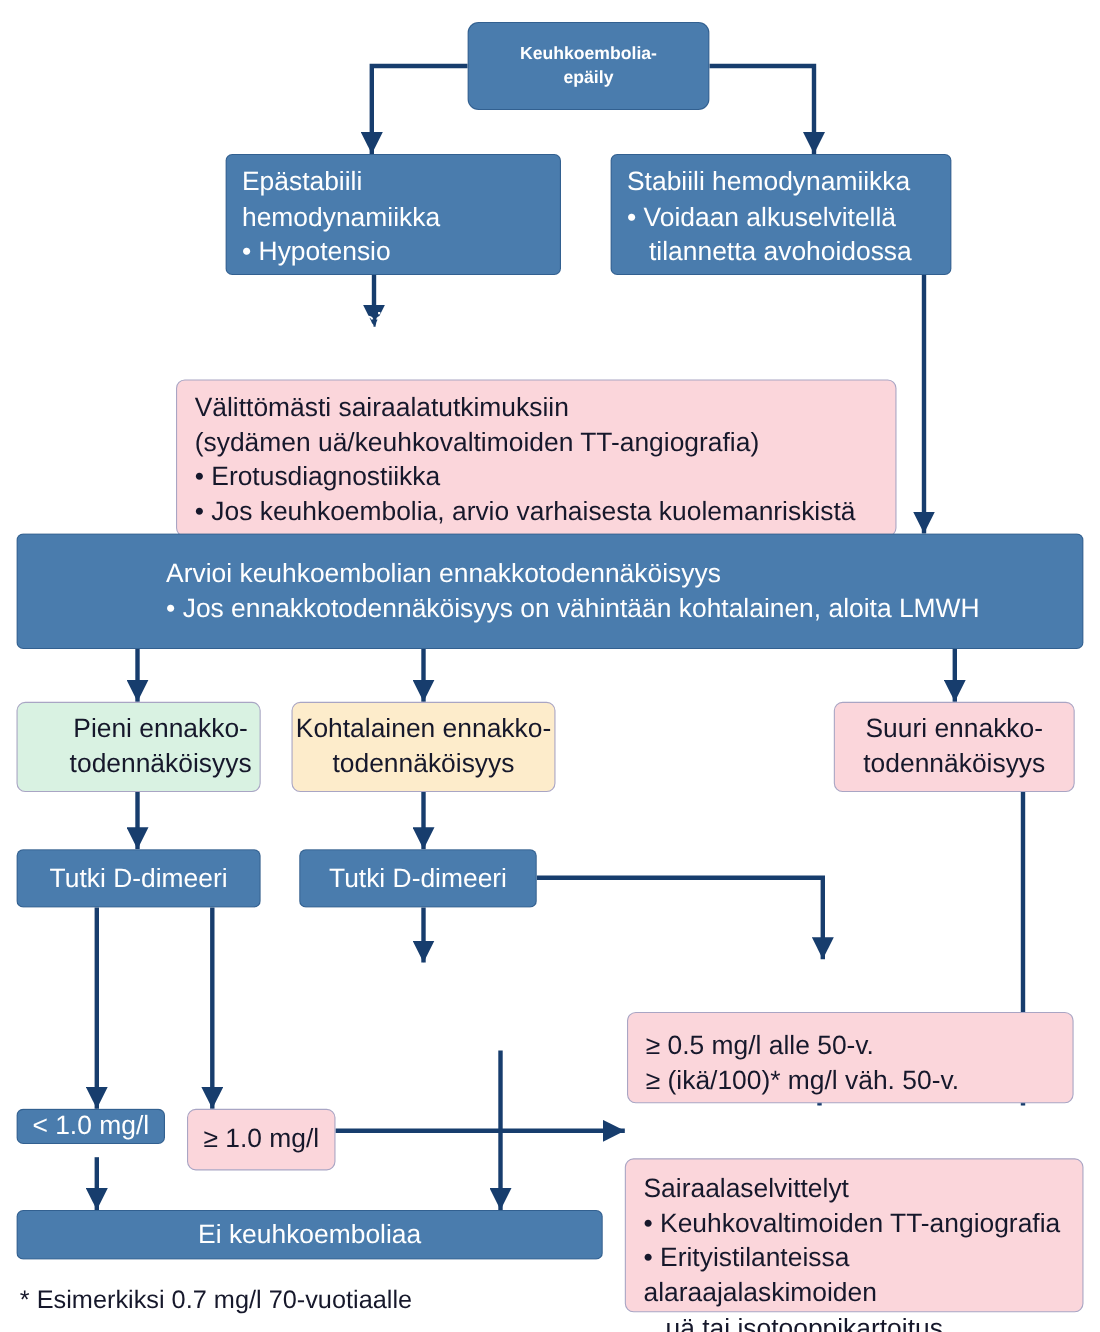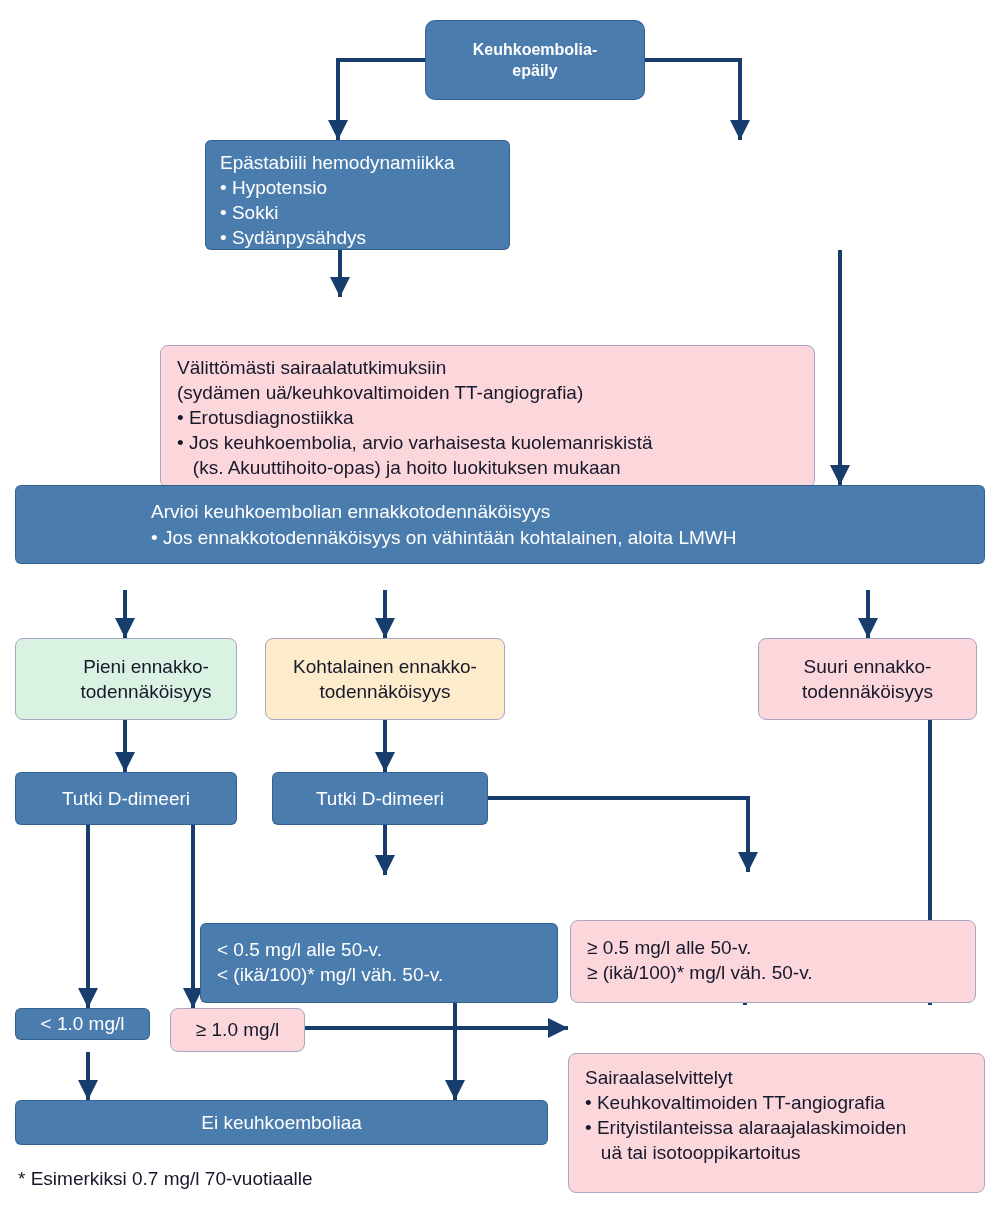--- a/index.html
+++ b/index.html
@@ -12,34 +12,34 @@
     --soft-border:#a9a5c4;
   }
   html,body{margin:0;padding:0;background:#ffffff;}
   body{font-family:"Liberation Sans","DejaVu Sans",sans-serif;color:var(--ink);}
   .stage{position:relative;width:1000px;height:1211px;background:#ffffff;overflow:hidden;}
   .edges{position:absolute;left:0;top:0;width:1000px;height:1211px;pointer-events:none;}
   .edge{stroke:var(--navy);stroke-width:4;fill:none;}
   .arrow-head{fill:var(--navy);}
   .box{
     position:absolute;box-sizing:border-box;
-    font-size:19px;line-height:1.32;white-space:pre-wrap;
+    font-size:24px;line-height:1.32;white-space:pre-wrap;
     border-radius:6px;
   }
   .blue{background:var(--blue);color:#ffffff;border:1px solid rgba(23,61,109,.45);}
   .soft{border:1px solid var(--soft-border);color:var(--ink);border-radius:8px;}
   .pink{background:var(--pink);}
   .green{background:var(--green);padding-left:40px;}
   .cream{background:var(--cream);}
   .center{display:flex;align-items:center;justify-content:center;text-align:center;}
   .center-v{display:flex;align-items:center;}
   .pad{padding:9px 14px;}
   .pad-lg{padding:9px 16px;margin-top:48px;}
   .title{font-weight:bold;font-size:16px;border-radius:10px;}
-  .footnote{position:absolute;font-size:19px;color:var(--ink);white-space:pre;}
+  .footnote{position:absolute;font-size:23px;color:var(--ink);white-space:pre;}
 </style>
 </head>
 <body>
 
 <div class="stage">
 
   <svg class="edges" viewBox="0 0 1000 1211" xmlns="http://www.w3.org/2000/svg">
     <defs>
       <marker id="ah" viewBox="0 0 10 10" refX="10" refY="5" markerWidth="5" markerHeight="5" orient="auto">
         <path class="arrow-head" d="M0 0 L10 5 L0 10 z"></path>
@@ -66,52 +66,53 @@
   </svg>
 
   <div class="box blue title center" style="left:425px;top:20px;width:220px;height:80px">Keuhkoembolia-
 epäily</div>
 
   <div class="box blue pad" style="left:205px;top:140px;width:305px;height:110px">Epästabiili hemodynamiikka
 • Hypotensio
 • Sokki
 • Sydänpysähdys</div>
 
+  <div class="box blue pad" style="left:555px;top:140px;width:310px;height:110px">Stabiili hemodynamiikka
+• Voidaan alkuselvitellä
+   tilannetta avohoidossa</div>
 
   <div class="box soft pink pad-lg" style="left:160px;top:297px;width:655px;height:143px">Välittömästi sairaalatutkimuksiin
 (sydämen uä/keuhkovaltimoiden TT-angiografia)
 • Erotusdiagnostiikka
 • Jos keuhkoembolia, arvio varhaisesta kuolemanriskistä
    (ks. Akuuttihoito-opas) ja hoito luokituksen mukaan</div>
 
-  <div class="box blue center-v" style="left:15px;top:485px;width:970px;height:79px;padding-left:135px;padding-right:36px">Arvioi keuhkoembolian ennakkotodennäköisyys
+  <div class="box blue center-v" style="left:15px;top:485px;width:970px;height:105px;padding-left:135px;padding-right:36px">Arvioi keuhkoembolian ennakkotodennäköisyys
 • Jos ennakkotodennäköisyys on vähintään kohtalainen, aloita LMWH</div>
 
   <div class="box soft green center" style="left:15px;top:638px;width:222px;height:82px">Pieni ennakko-
 todennäköisyys</div>
 
   <div class="box soft cream center" style="left:265px;top:638px;width:240px;height:82px">Kohtalainen ennakko-
 todennäköisyys</div>
 
   <div class="box soft pink center" style="left:758px;top:638px;width:219px;height:82px">Suuri ennakko-
 todennäköisyys</div>
 
   <div class="box blue center" style="left:15px;top:772px;width:222px;height:53px">Tutki D-dimeeri</div>
 
   <div class="box blue center" style="left:272px;top:772px;width:216px;height:53px">Tutki D-dimeeri</div>
 
-  <div class="box blue pad-lg" style="left:200px;top:875px;width:358px;height:80px;padding-top:13px">&lt; 0.5 mg/l alle 50-v.
-&lt; (ikä/100)* mg/l väh. 50-v.</div>
 
   <div class="box soft pink pad-lg" style="left:570px;top:872px;width:406px;height:83px;padding-top:14px">≥ 0.5 mg/l alle 50-v.
 ≥ (ikä/100)* mg/l väh. 50-v.</div>
 
   <div class="box blue center" style="left:15px;top:1008px;width:135px;height:32px">&lt; 1.0 mg/l</div>
 
-  <div class="box soft pink center" style="left:170px;top:1008px;width:135px;height:44px">≥ 1.0 mg/l</div>
+  <div class="box soft pink center" style="left:170px;top:1008px;width:135px;height:56px">≥ 1.0 mg/l</div>
 
   <div class="box blue center" style="left:15px;top:1100px;width:533px;height:45px">Ei keuhkoemboliaa</div>
 
   <div class="box soft pink pad-lg" style="left:568px;top:1005px;width:417px;height:140px;padding-top:11px">Sairaalaselvittelyt
 • Keuhkovaltimoiden TT-angiografia
 • Erityistilanteissa alaraajalaskimoiden
    uä tai isotooppikartoitus</div>
 
   <div class="footnote" style="left:18px;top:1168px">* Esimerkiksi 0.7 mg/l 70-vuotiaalle</div>
 

